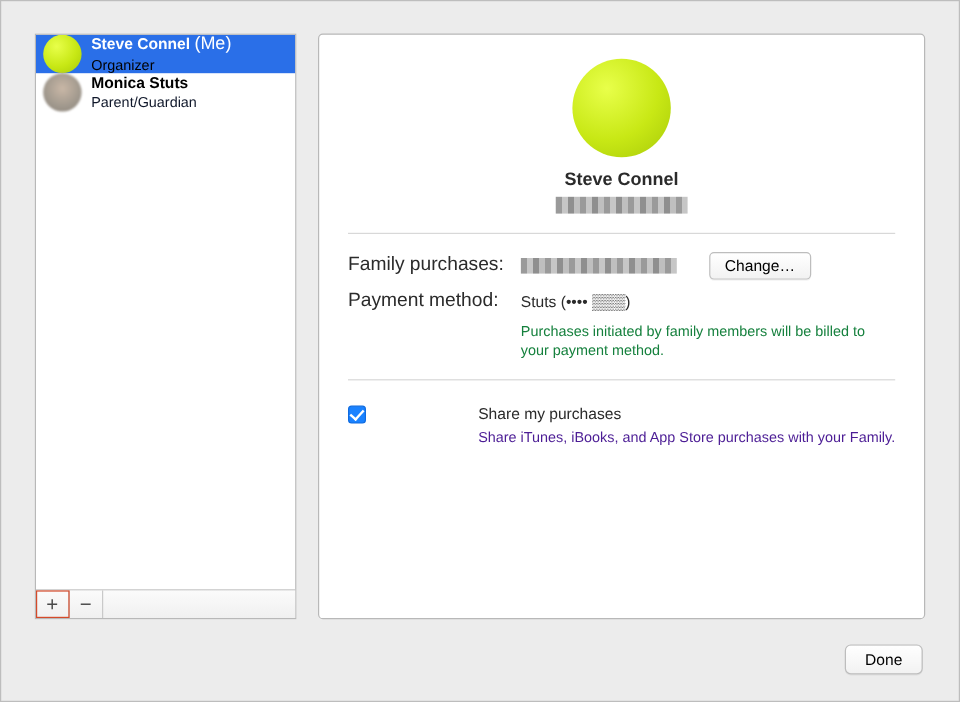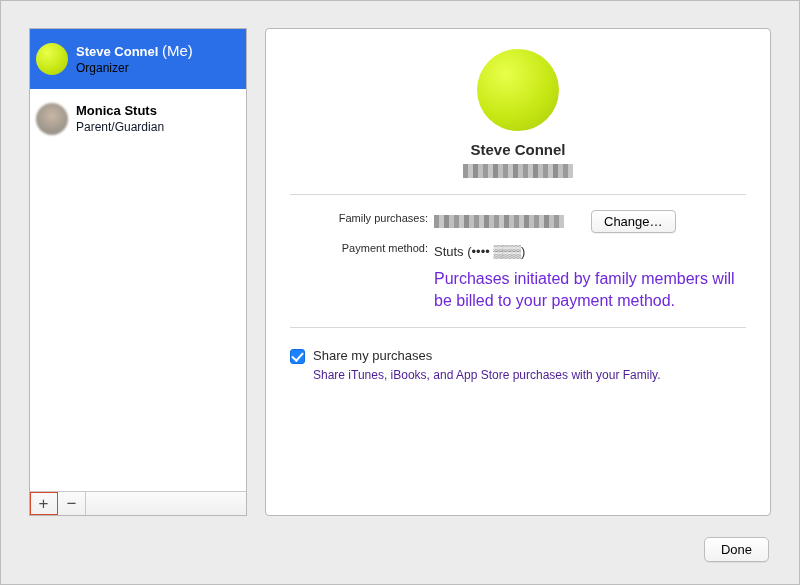--- a/index.html
+++ b/index.html
@@ -31,21 +31,21 @@
     flex-direction: column;
   }
   .member-list {
     flex: 1 1 auto;
     overflow: hidden;
   }
   .member-item {
     display: flex;
     align-items: center;
     padding: 5px 8px 5px 6px;
-    height: 60px;
+    height: 32px;
     cursor: default;
   }
   .member-item.selected {
     background: #2a6fe8;
     color: #ffffff;
   }
   .avatar {
     width: 32px;
     height: 32px;
     border-radius: 50%;
@@ -166,23 +166,22 @@
     margin: 16px 0 14px 0;
   }
   .form-row {
     display: grid;
     grid-template-columns: 138px 1fr;
     column-gap: 6px;
     margin-bottom: 6px;
     align-items: start;
   }
   .form-label {
-    text-align: right;
     padding-top: 3px;
-    font-size: 11px;
+    font-size: 16px;
   }
   .form-value {
     display: flex;
     flex-direction: column;
     align-items: flex-start;
   }
   .value-line {
     display: flex;
     align-items: center;
     gap: 27px;
@@ -191,31 +190,32 @@
   .mac-button {
     background: linear-gradient(#ffffff, #f2f2f2);
     border: 1px solid #bdbdbd;
     border-radius: 4px;
     padding: 3px 12px;
     font-size: 13px;
     box-shadow: 0 1px 0 rgba(0,0,0,0.05);
     cursor: default;
   }
   .note {
-    font-size: 16px;
-    color: #6d28d9;
+    font-size: 12px;
+    color: #15803d;
     margin-top: 5px;
     max-width: 305px;
     line-height: 1.35;
   }
   .checkbox-row {
     display: flex;
     align-items: flex-start;
     gap: 8px;
     margin-top: 20px;
+    justify-content: space-between;
   }
   .mac-check {
     width: 15px;
     height: 15px;
     border-radius: 3px;
     background: #1a82ff;
     border: 1px solid #0f6be0;
     flex: 0 0 auto;
     position: relative;
     margin-top: 1px;

